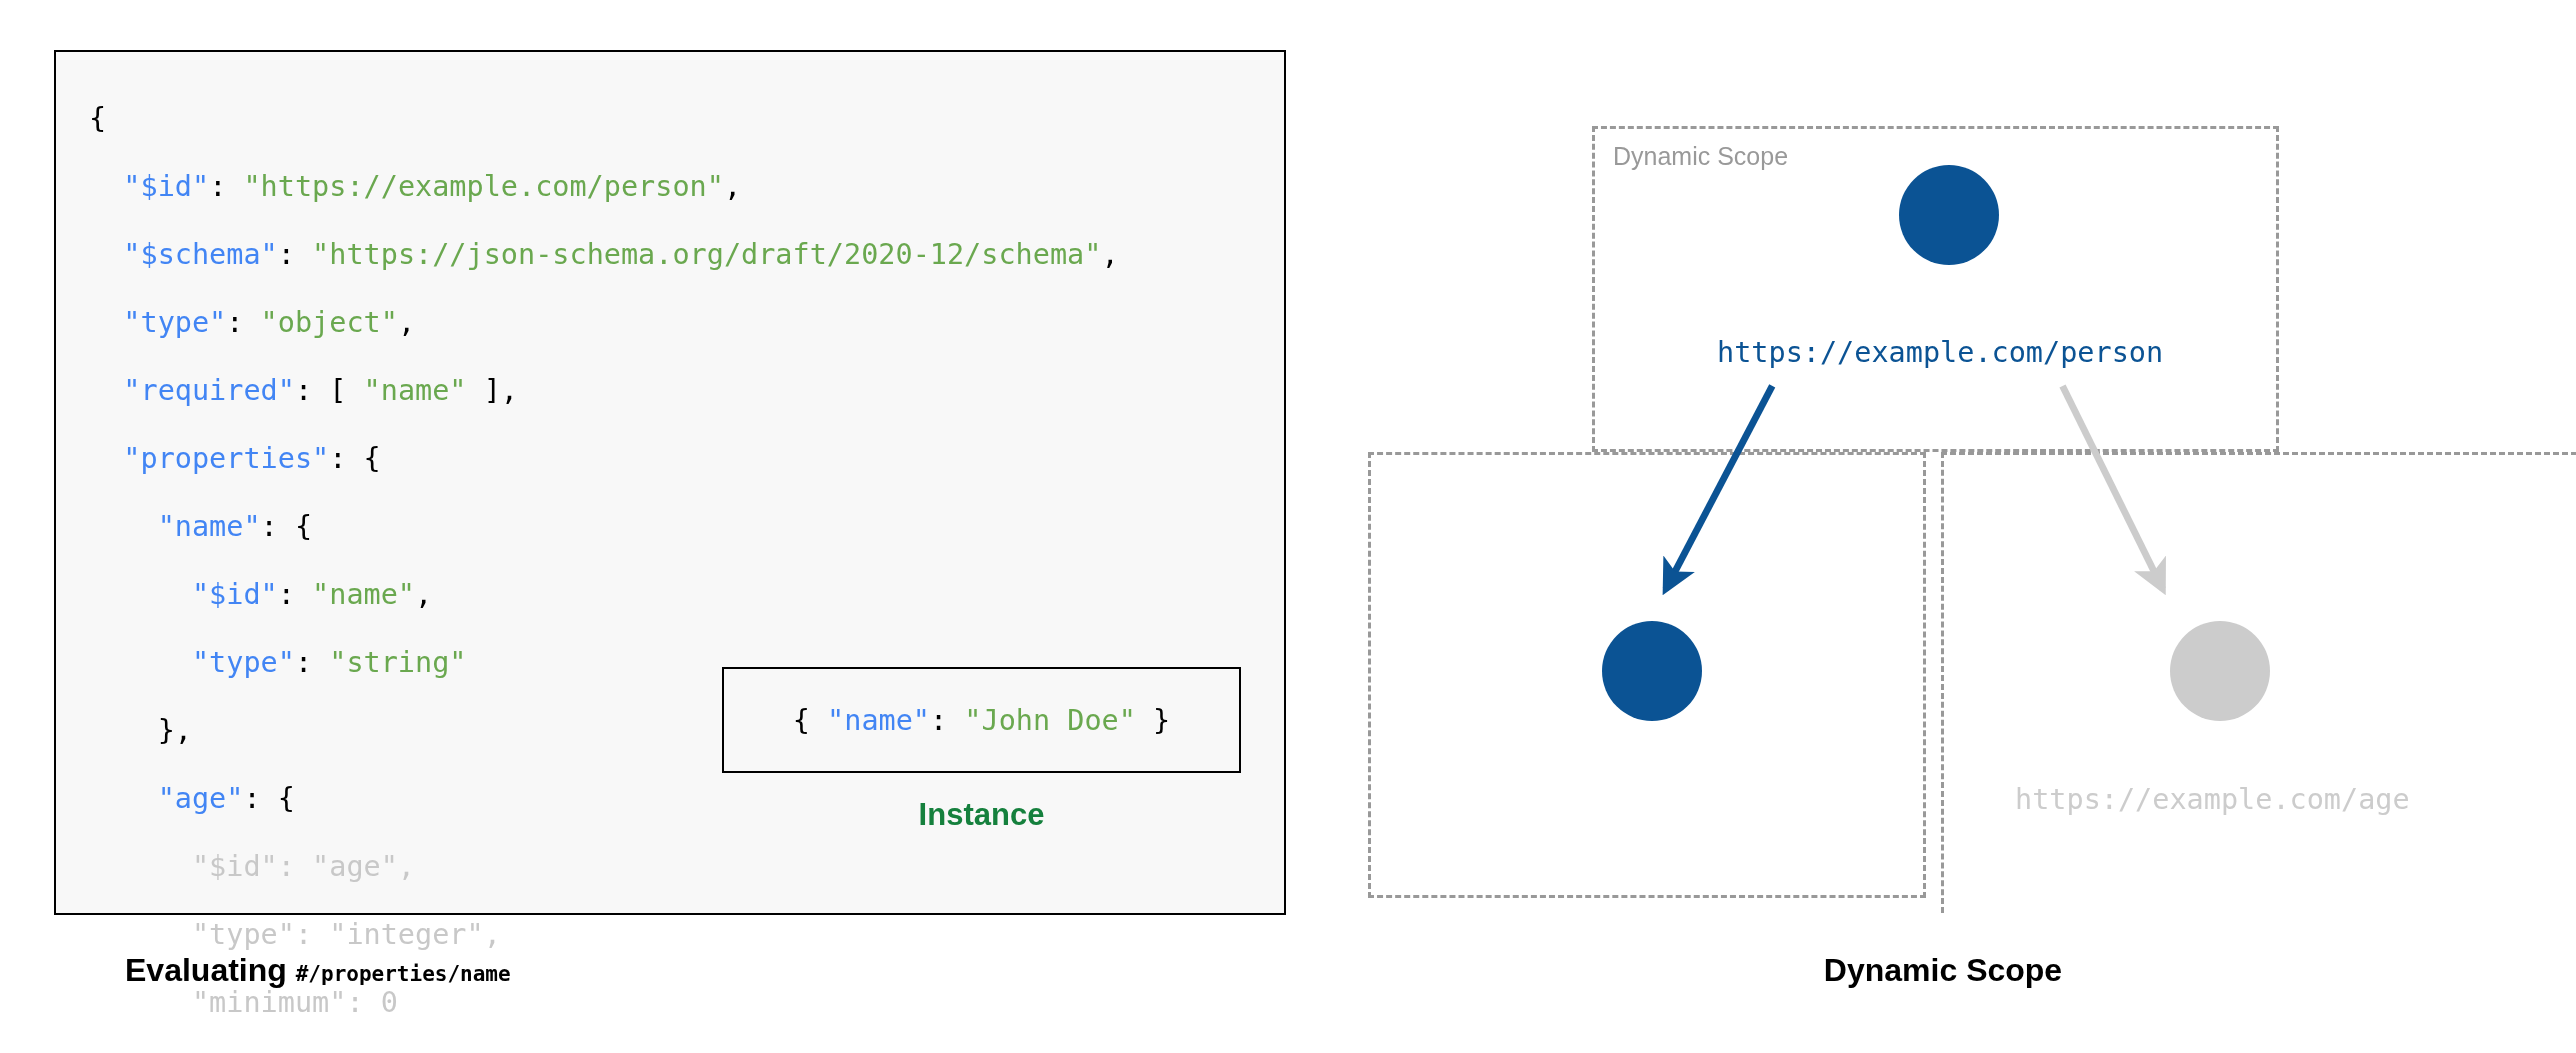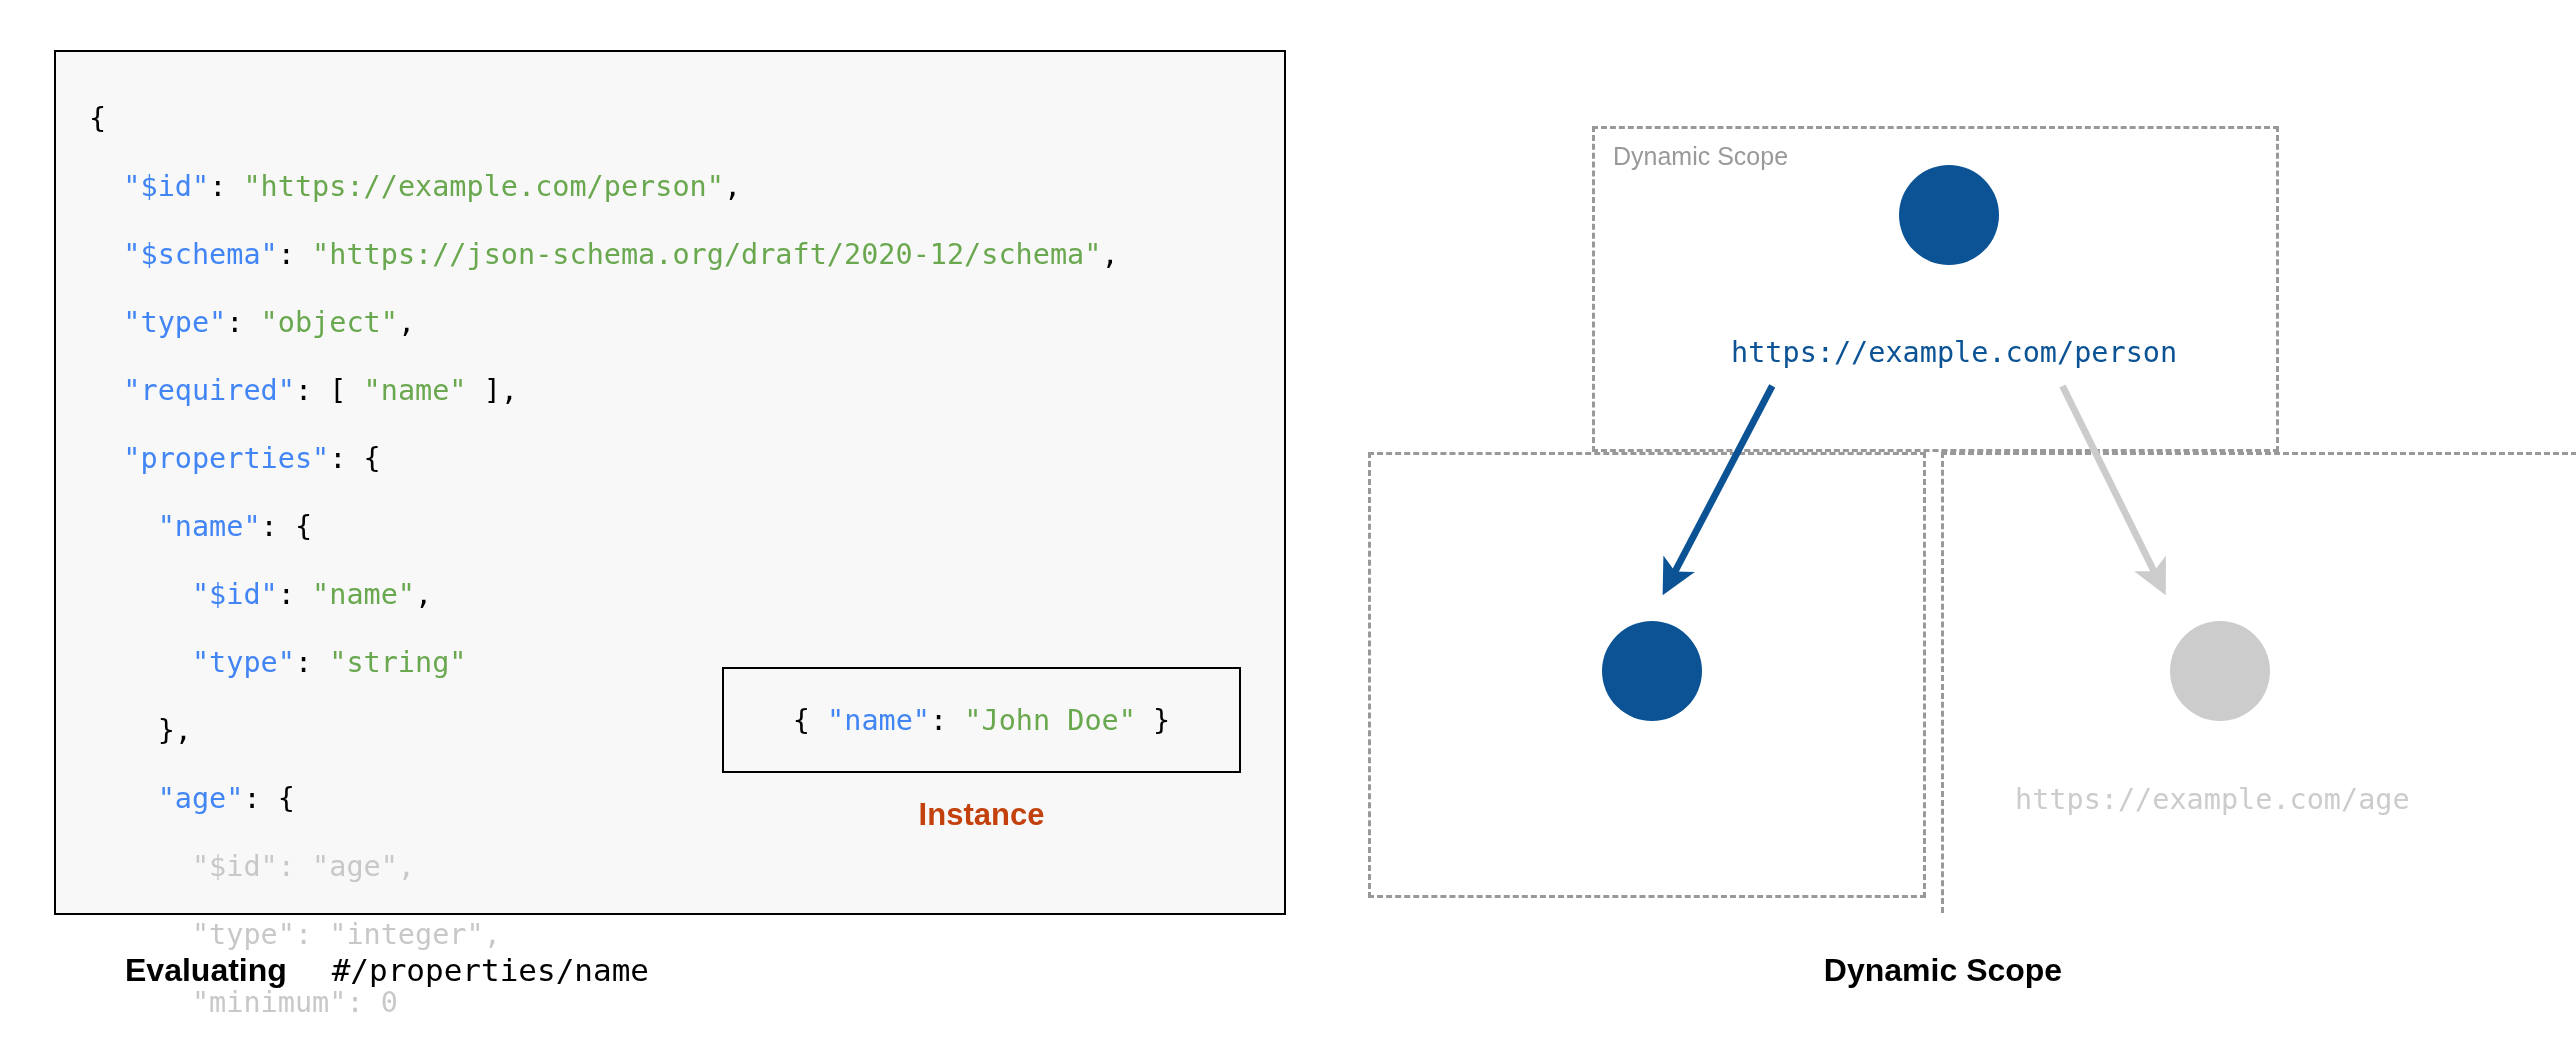--- a/index.html
+++ b/index.html
@@ -62,41 +62,40 @@
     font-size: 28.5px;
     white-space: pre;
   }
   #instance-caption {
     position: absolute;
     left: 722px; top: 797px;
     width: 519px;
     text-align: center;
     font-size: 31px;
     font-weight: bold;
-    color: #c2410c;
+    color: #15803d;
     font-family: "Liberation Sans", sans-serif;
   }
 
   #left-caption {
     position: absolute;
     left: 125px; top: 952px;
     font-size: 32px;
     color: #000000;
     white-space: pre;
   }
   #left-caption .cap-bold {
     font-family: "Liberation Sans", sans-serif;
     font-weight: bold;
     margin-top: 14px;
   }
   #left-caption .cap-mono {
     font-family: "DejaVu Sans Mono", "Liberation Mono", monospace;
-    font-weight: normal;
-    font-size: 31px;
-    margin-left: 36px;
+    font-weight: bold;
+    font-size: 21px;
   }
 
   
   #right-panel {
     position: absolute;
     left: 1310px; top: 0;
     width: 1266px; height: 988px;
   }
 
   .scope-box {
@@ -148,21 +147,21 @@
     width: 100px; height: 100px;
     background: #cccccc;
   }
 
   .node-label {
     position: absolute;
     font-family: "DejaVu Sans Mono", "Liberation Mono", monospace;
     font-size: 28.5px;
     white-space: nowrap;
   }
-  #label-person { left: 421px; top: 336px; color: #0b5394; }
+  #label-person { left: 407px; top: 336px; color: #0b5394; }
   #label-name   { left: 143px; top: 783px; color: #0b5394; }
   #label-age    { left: 705px; top: 783px; color: #cccccc; }
 
   #arrows-svg {
     position: absolute;
     left: 0; top: 0;
     width: 1266px; height: 1053px;
     pointer-events: none;
   }
 

